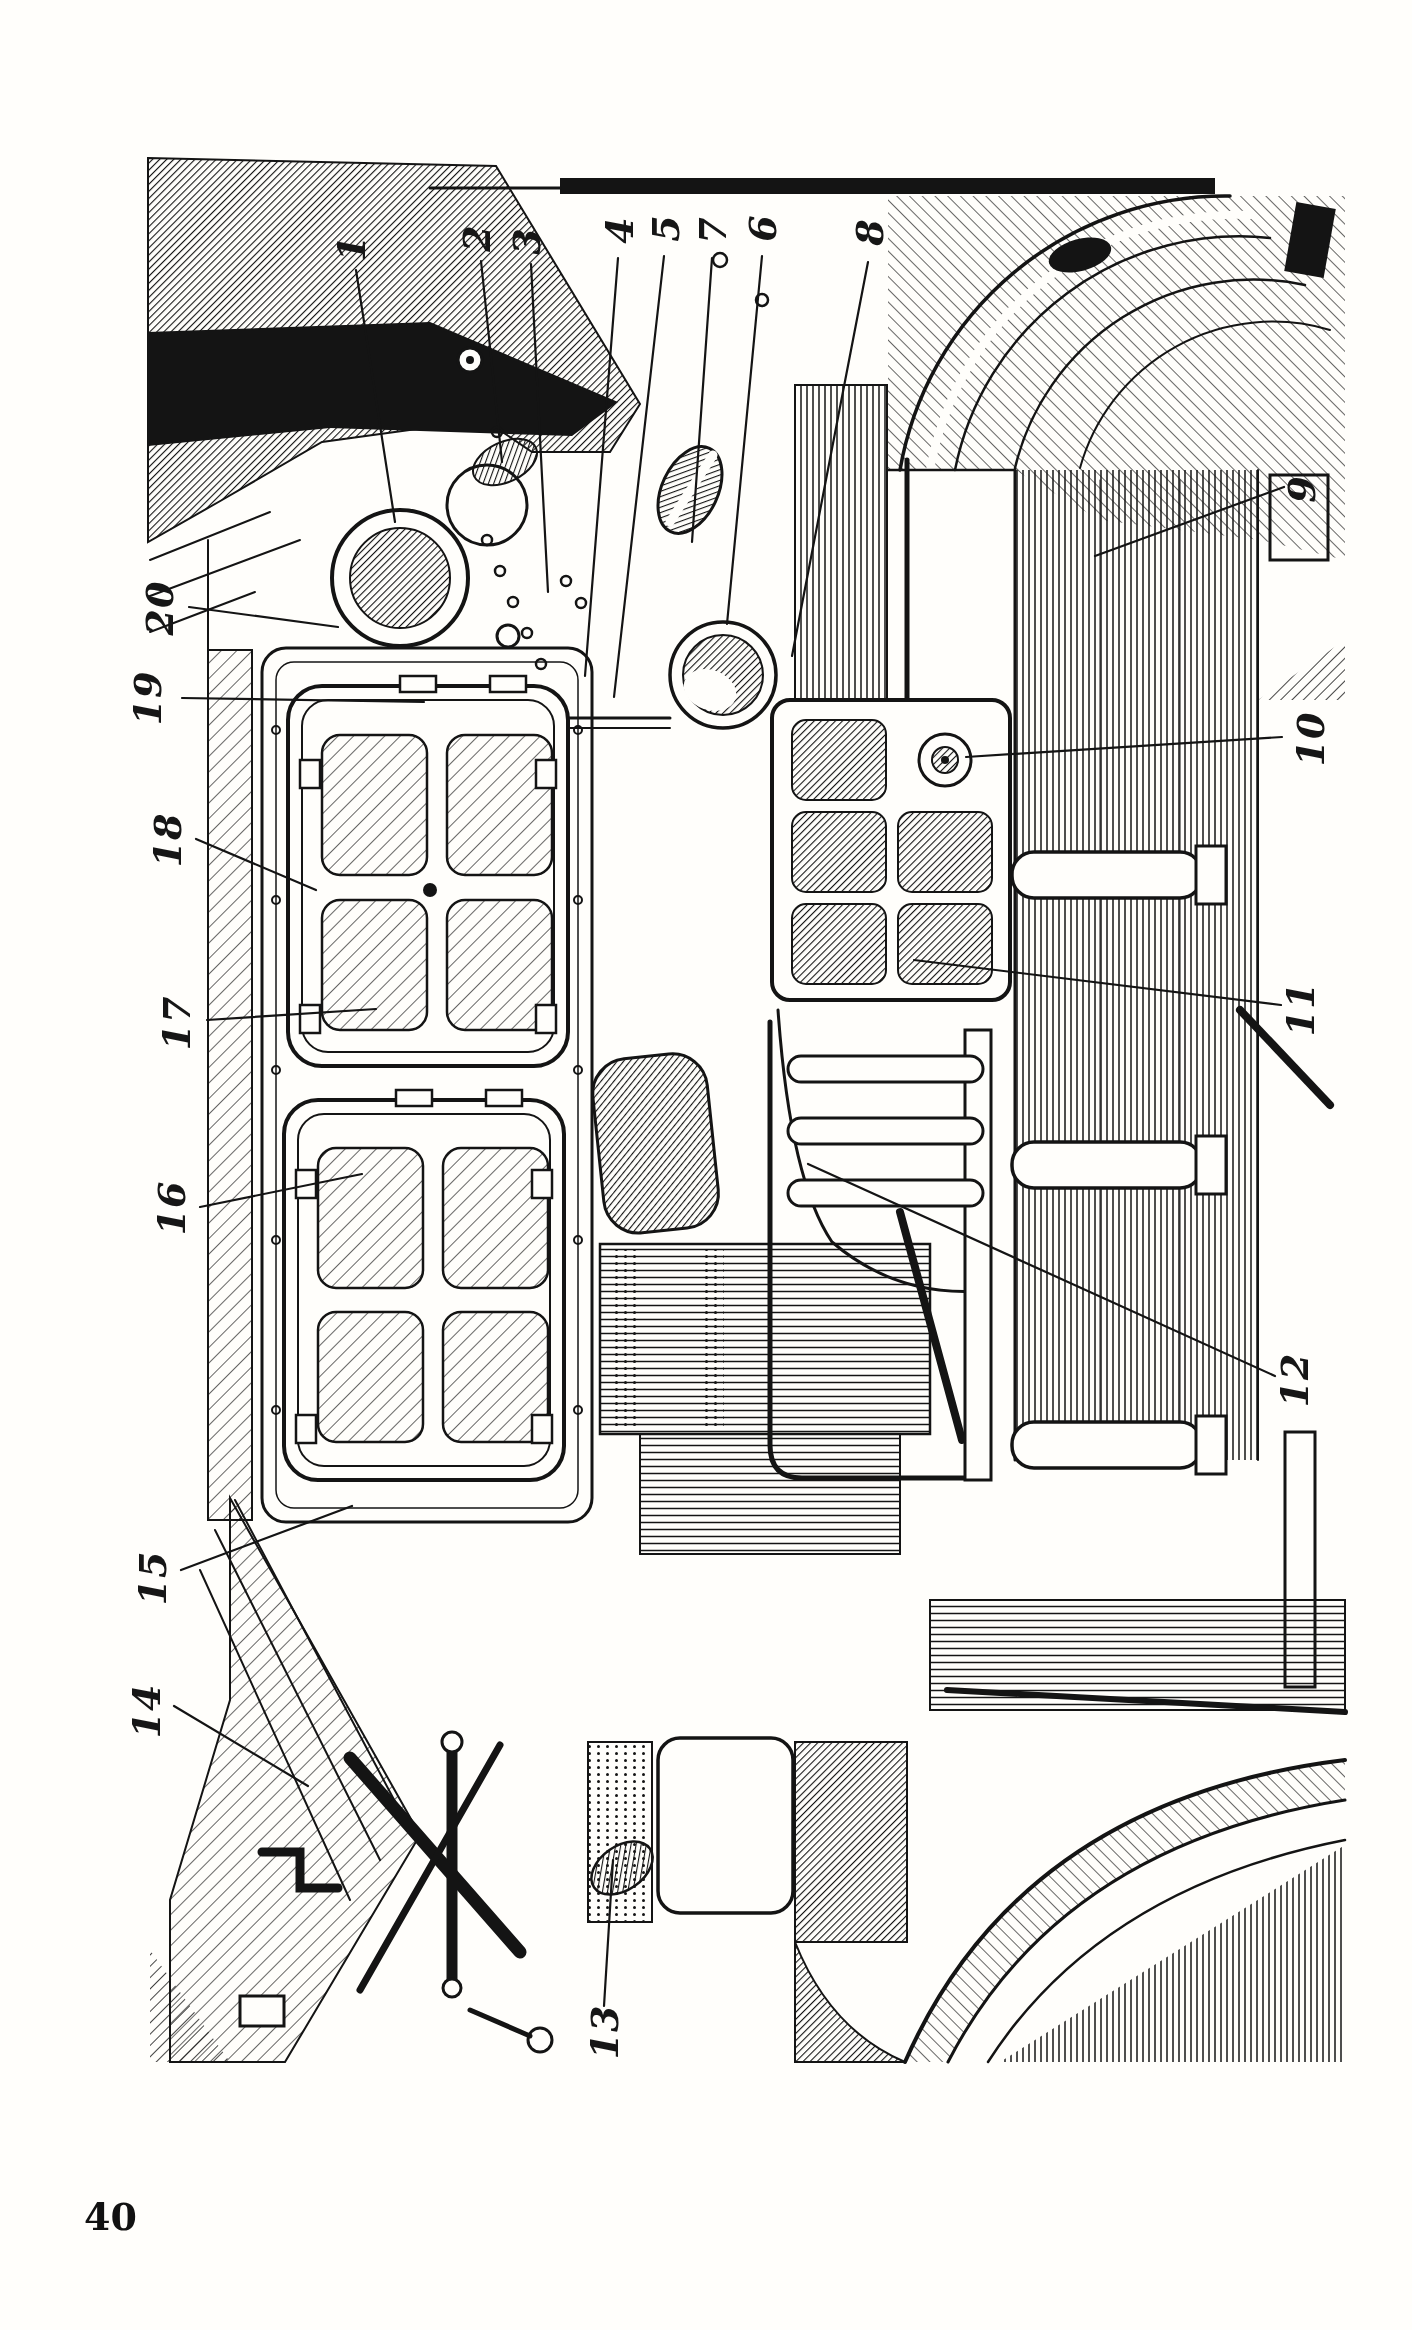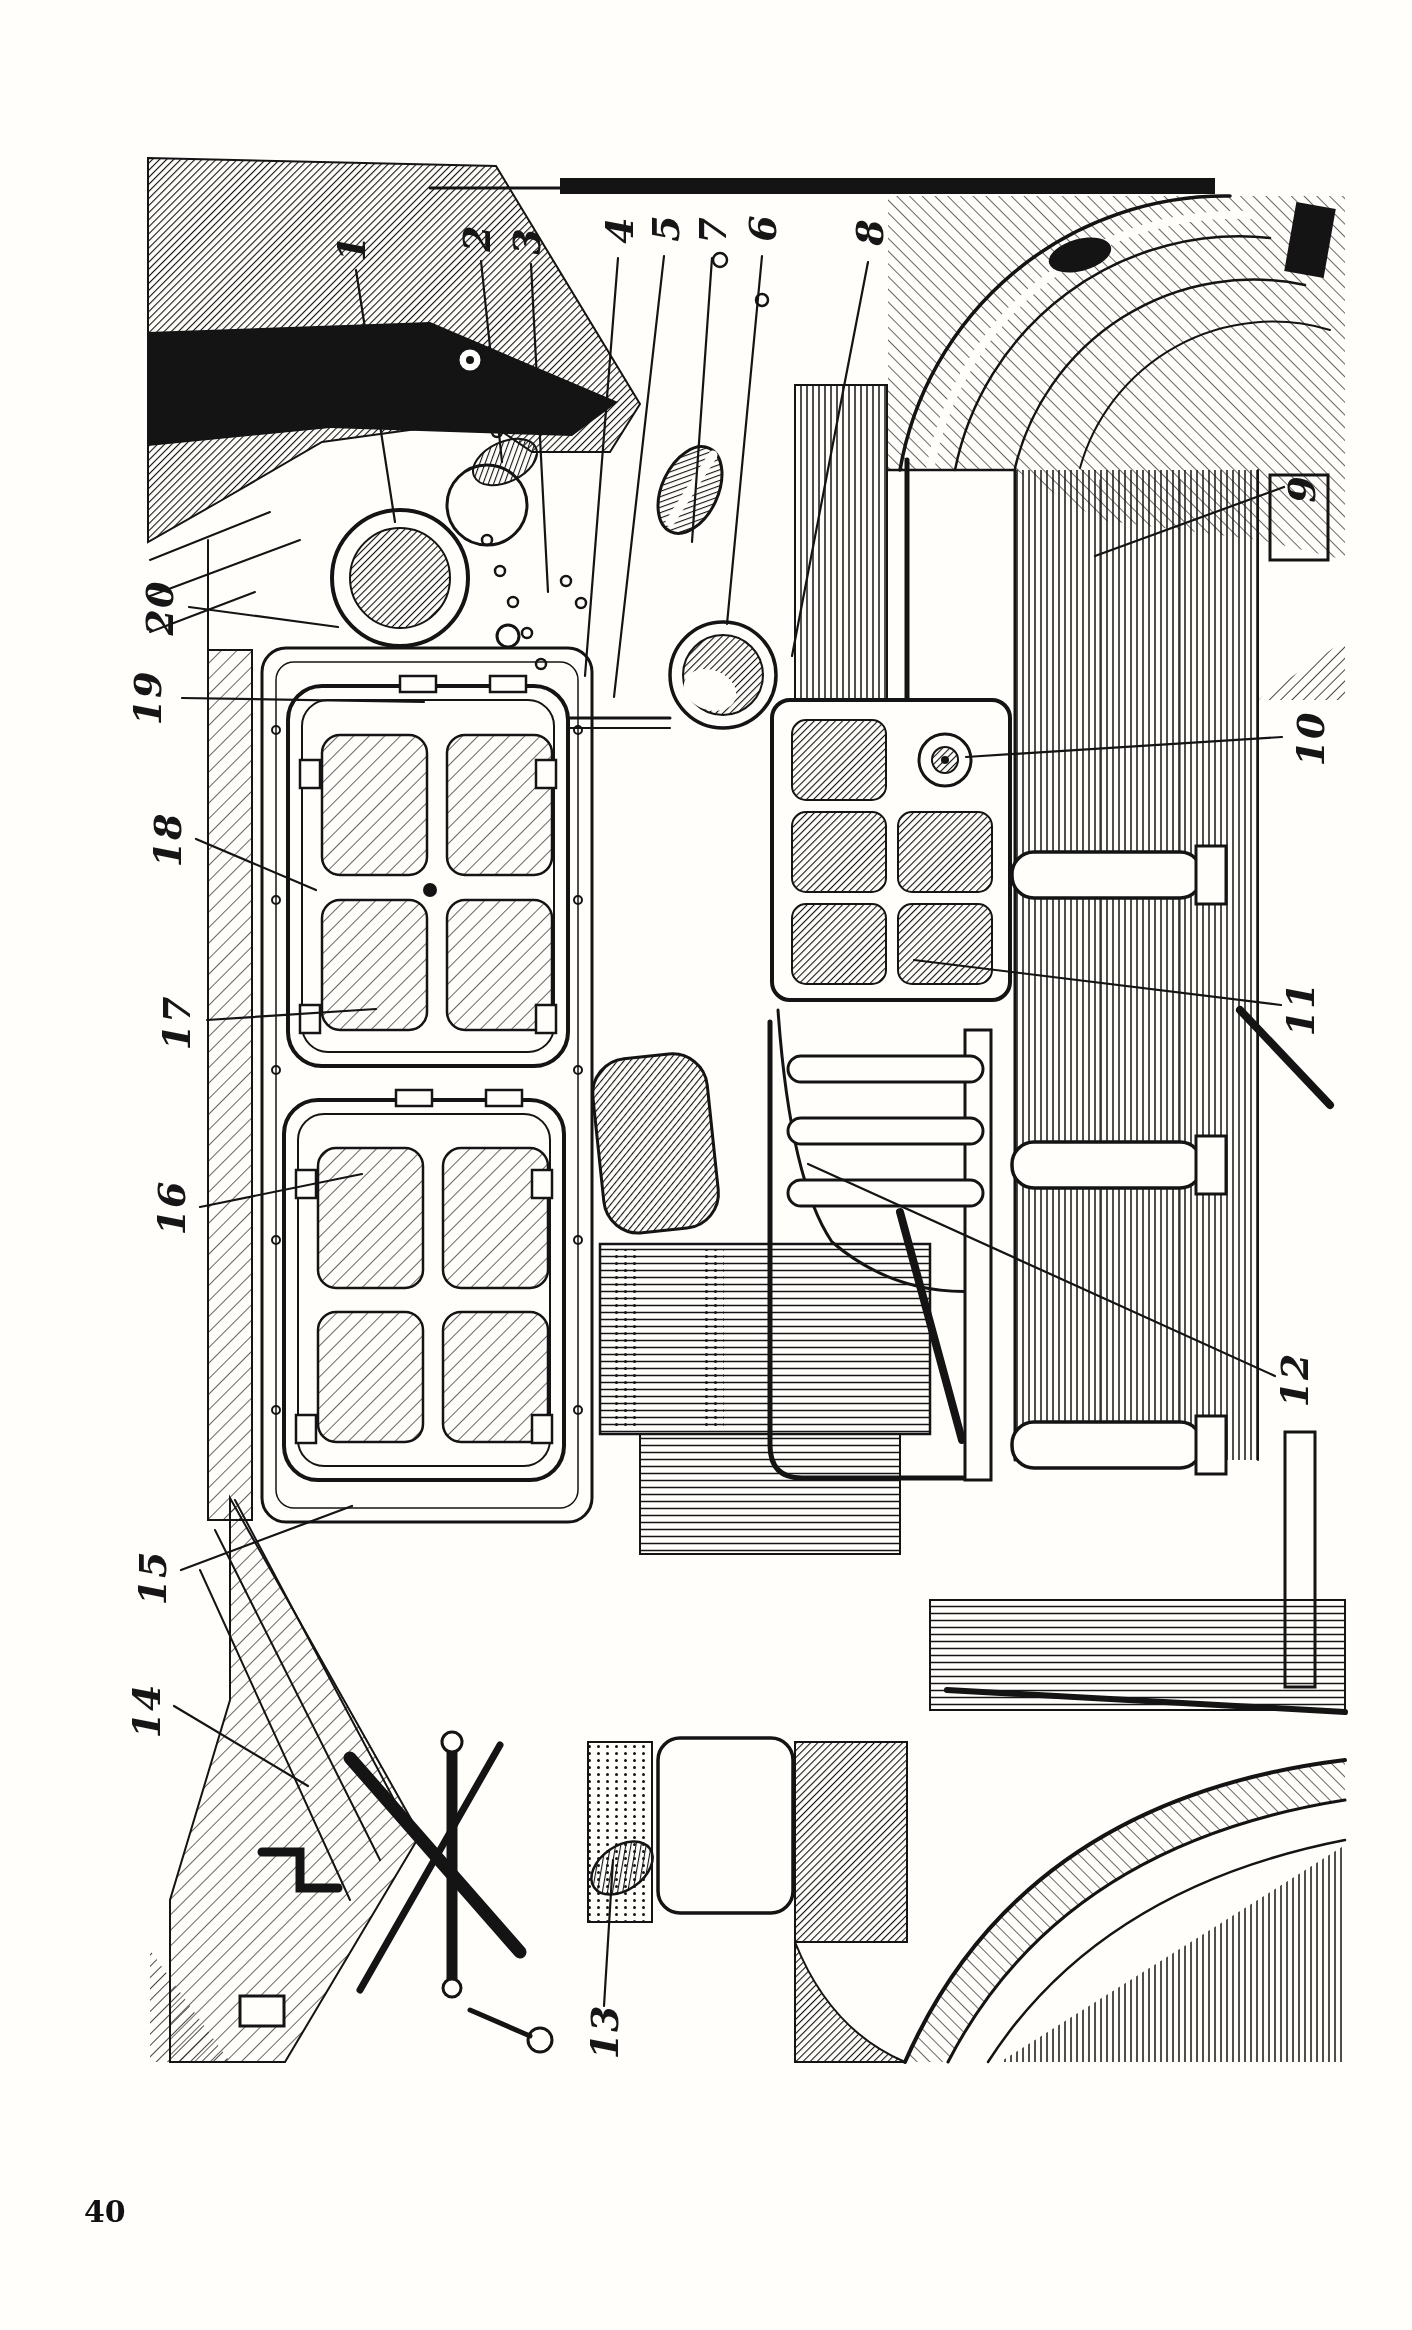--- a/index.html
+++ b/index.html
@@ -2,21 +2,21 @@
 <html><head>
 <meta charset="utf-8">
 <style>
   html,body{margin:0;padding:0;}
   body{width:1412px;height:2330px;background:#fffefb;position:relative;overflow:hidden;
        font-family:"DejaVu Serif",serif;color:#141414;}
   #art{position:absolute;left:0;top:0;width:1412px;height:2330px;}
   .callout{position:absolute;transform:translate(-50%,-50%) rotate(-90deg);
            font-style:italic;font-weight:700;font-size:38px;line-height:1;
            color:#161616;letter-spacing:1px;white-space:nowrap;}
-  .page-number{position:absolute;left:84px;top:2194px;font-weight:700;font-size:30px;
+  .page-number{position:absolute;left:84px;top:2194px;font-weight:700;font-size:38px;
                font-style:normal;color:#111;}
 </style>
 </head>
 <body>
 
 <svg id="art" viewBox="0 0 1412 2330" fill="none" stroke="#141414" stroke-linecap="round">
   <defs>
     <pattern id="h45" width="8" height="8" patternUnits="userSpaceOnUse" patternTransform="rotate(45)">
         <line x1="0" y1="0" x2="0" y2="8" stroke="#141414" stroke-width="1.6"></line>
       </pattern>

